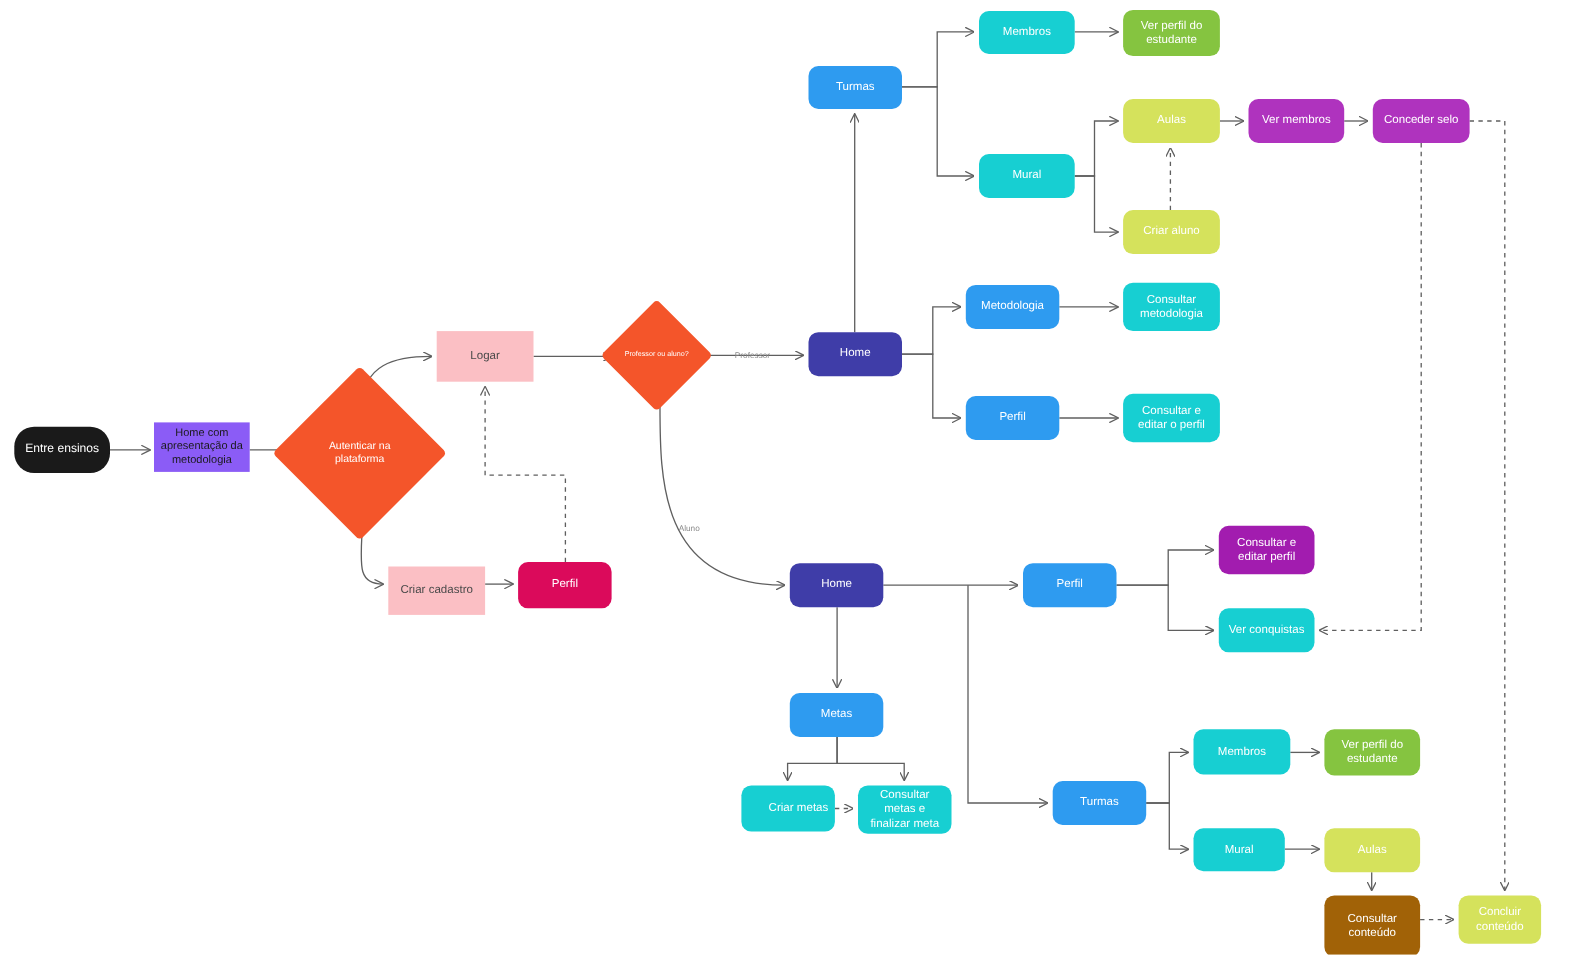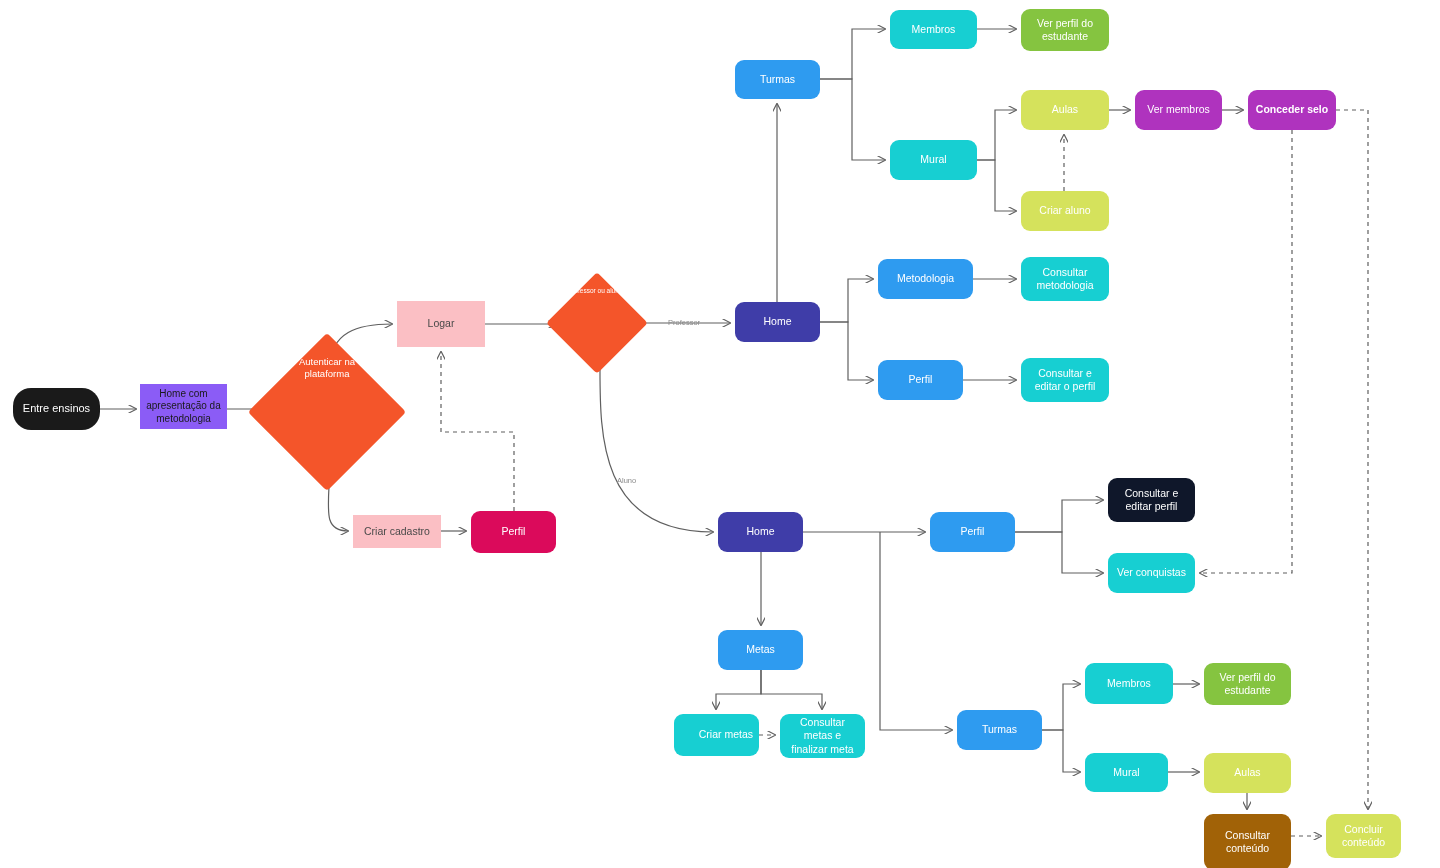--- a/index.html
+++ b/index.html
@@ -5,21 +5,21 @@
   html,body{margin:0;padding:0;background:#ffffff;}
   body{font-family:"Liberation Sans","DejaVu Sans",sans-serif;}
   #canvas{position:relative;width:1440px;height:868px;background:#ffffff;overflow:hidden;}
   svg#edges{position:absolute;left:0;top:0;width:1440px;height:868px;pointer-events:none;}
   .node{position:absolute;display:flex;align-items:center;justify-content:center;text-align:center;
         box-sizing:border-box;line-height:1.25;padding:2px 6px;}
   .node span{display:block;width:100%;}
   .rounded{border-radius:9px;}
   .sq{border-radius:0;}
   .pill{border-radius:18px;}
-  .diamond{position:absolute;display:flex;align-items:flex-start;justify-content:center;text-align:center;}
+  .diamond{position:absolute;display:flex;align-items:center;justify-content:center;text-align:center;}
   .diamond .dshape{position:absolute;left:0;top:0;width:100%;height:100%;transform:rotate(45deg);border-radius:4px;}
   .diamond .dlabel{position:relative;z-index:2;width:84%;line-height:1.3;}
   .edgelabel{position:absolute;color:#8a8a8a;font-size:7.5px;white-space:nowrap;}
 </style>
 </head>
 <body>
 
 <div id="canvas">
 
   <svg id="edges" viewBox="0 0 1440 868">
@@ -118,21 +118,21 @@
       <div class="node sq" style="left: 140px; top: 384px; width: 87px; height: 45px; background: #8b5cf6; color: rgb(26, 26, 26); font-size: 10px;">
         <span>Home com apresentação da metodologia</span>
       </div>
       <div class="diamond" style="left: 271px; top: 356px; width: 112px; height: 112px;">
         <div class="dshape" style="background: rgb(244, 85, 42);"></div>
         <div class="dlabel" style="color: rgb(255, 255, 255); font-size: 9.5px;">Autenticar na plataforma</div>
       </div>
       <div class="node sq" style="left: 397px; top: 301px; width: 88px; height: 46px; background: rgb(251, 191, 196); color: rgb(74, 74, 74); font-size: 10.5px;">
         <span>Logar</span>
       </div>
-      <div class="node sq" style="left: 353px; top: 515px; width: 88px; height: 33px; background: rgb(251, 191, 196); color: rgb(74, 74, 74); font-size: 10.5px;">
+      <div class="node sq" style="left: 353px; top: 515px; width: 88px; height: 44px; background: rgb(251, 191, 196); color: rgb(74, 74, 74); font-size: 10.5px;">
         <span>Criar cadastro</span>
       </div>
       <div class="node rounded" style="left: 471px; top: 511px; width: 85px; height: 42px; background: rgb(219, 10, 91); color: rgb(255, 255, 255); font-size: 10.5px;">
         <span>Perfil</span>
       </div>
       <div class="diamond" style="left: 561px; top: 287px; width: 72px; height: 72px;">
         <div class="dshape" style="background: rgb(244, 85, 42);"></div>
         <div class="dlabel" style="color: rgb(255, 255, 255); font-size: 6.5px;">Professor ou aluno?</div>
       </div>
       <div class="node rounded" style="left: 735px; top: 302px; width: 85px; height: 40px; background: rgb(63, 61, 168); color: rgb(255, 255, 255); font-size: 10.5px;">
@@ -152,24 +152,24 @@
       </div>
       <div class="node rounded" style="left: 1021px; top: 90px; width: 88px; height: 40px; background: rgb(213, 226, 92); color: rgb(255, 255, 255); font-size: 10.5px;">
         <span>Aulas</span>
       </div>
       <div class="node rounded" style="left: 1021px; top: 191px; width: 88px; height: 40px; background: rgb(213, 226, 92); color: rgb(255, 255, 255); font-size: 10.5px;">
         <span>Criar aluno</span>
       </div>
       <div class="node rounded" style="left: 1135px; top: 90px; width: 87px; height: 40px; background: rgb(175, 51, 190); color: rgb(255, 255, 255); font-size: 10.5px;">
         <span>Ver membros</span>
       </div>
-      <div class="node rounded" style="left: 1248px; top: 90px; width: 88px; height: 40px; background: rgb(175, 51, 190); color: rgb(255, 255, 255); font-size: 10.5px; font-weight: bold;">
+      <div class="node rounded" style="left: 1248px; top: 90px; width: 88px; height: 40px; background: rgb(175, 51, 190); color: rgb(255, 255, 255); font-size: 10.5px;">
         <span>Conceder selo</span>
       </div>
-      <div class="node rounded" style="left: 878px; top: 259px; width: 95px; height: 40px; background: rgb(46, 155, 240); color: rgb(255, 255, 255); font-size: 10.5px;">
+      <div class="node rounded" style="left: 878px; top: 259px; width: 85px; height: 40px; background: rgb(46, 155, 240); color: rgb(255, 255, 255); font-size: 10.5px;">
         <span>Metodologia</span>
       </div>
       <div class="node rounded" style="left: 1021px; top: 257px; width: 88px; height: 44px; background: rgb(23, 207, 210); color: rgb(255, 255, 255); font-size: 10.5px;">
         <span>Consultar metodologia</span>
       </div>
       <div class="node rounded" style="left: 878px; top: 360px; width: 85px; height: 40px; background: rgb(46, 155, 240); color: rgb(255, 255, 255); font-size: 10.5px;">
         <span>Perfil</span>
       </div>
       <div class="node rounded" style="left: 1021px; top: 358px; width: 88px; height: 44px; background: rgb(23, 207, 210); color: rgb(255, 255, 255); font-size: 10.5px;">
         <span>Consultar e editar o perfil</span>
@@ -182,21 +182,21 @@
       </div>
       <div class="node rounded" style="left: 674px; top: 714px; width: 85px; height: 42px; background: rgb(23, 207, 210); color: rgb(255, 255, 255); font-size: 10.5px; text-align: right;">
         <span>Criar metas</span>
       </div>
       <div class="node rounded" style="left: 780px; top: 714px; width: 85px; height: 44px; background: rgb(23, 207, 210); color: rgb(255, 255, 255); font-size: 10.5px;">
         <span>Consultar metas e finalizar meta</span>
       </div>
       <div class="node rounded" style="left: 930px; top: 512px; width: 85px; height: 40px; background: rgb(46, 155, 240); color: rgb(255, 255, 255); font-size: 10.5px;">
         <span>Perfil</span>
       </div>
-      <div class="node rounded" style="left: 1108px; top: 478px; width: 87px; height: 44px; background: #0f172a; color: rgb(255, 255, 255); font-size: 10.5px;">
+      <div class="node rounded" style="left: 1108px; top: 478px; width: 87px; height: 44px; background: #a21caf; color: rgb(255, 255, 255); font-size: 10.5px;">
         <span>Consultar e editar perfil</span>
       </div>
       <div class="node rounded" style="left: 1108px; top: 553px; width: 87px; height: 40px; background: rgb(23, 207, 210); color: rgb(255, 255, 255); font-size: 10.5px;">
         <span>Ver conquistas</span>
       </div>
       <div class="node rounded" style="left: 957px; top: 710px; width: 85px; height: 40px; background: rgb(46, 155, 240); color: rgb(255, 255, 255); font-size: 10.5px;">
         <span>Turmas</span>
       </div>
       <div class="node rounded" style="left: 1085px; top: 663px; width: 88px; height: 41px; background: rgb(23, 207, 210); color: rgb(255, 255, 255); font-size: 10.5px;">
         <span>Membros</span>

